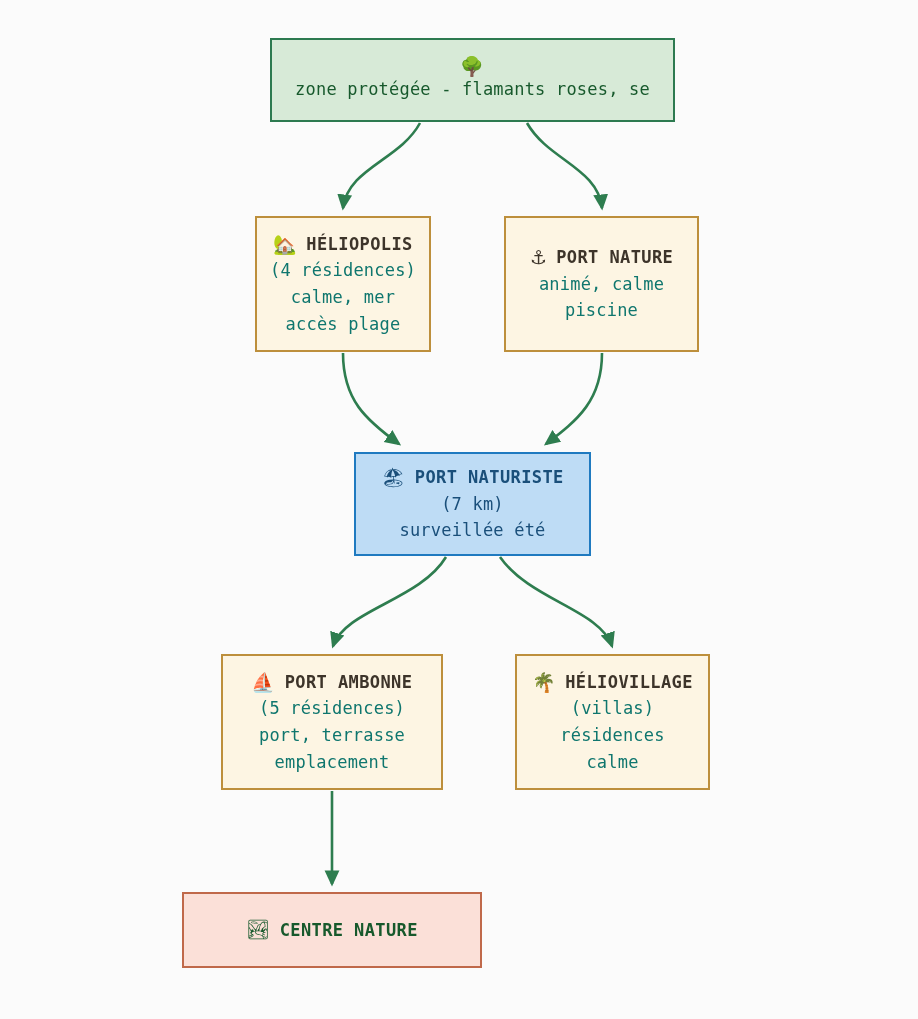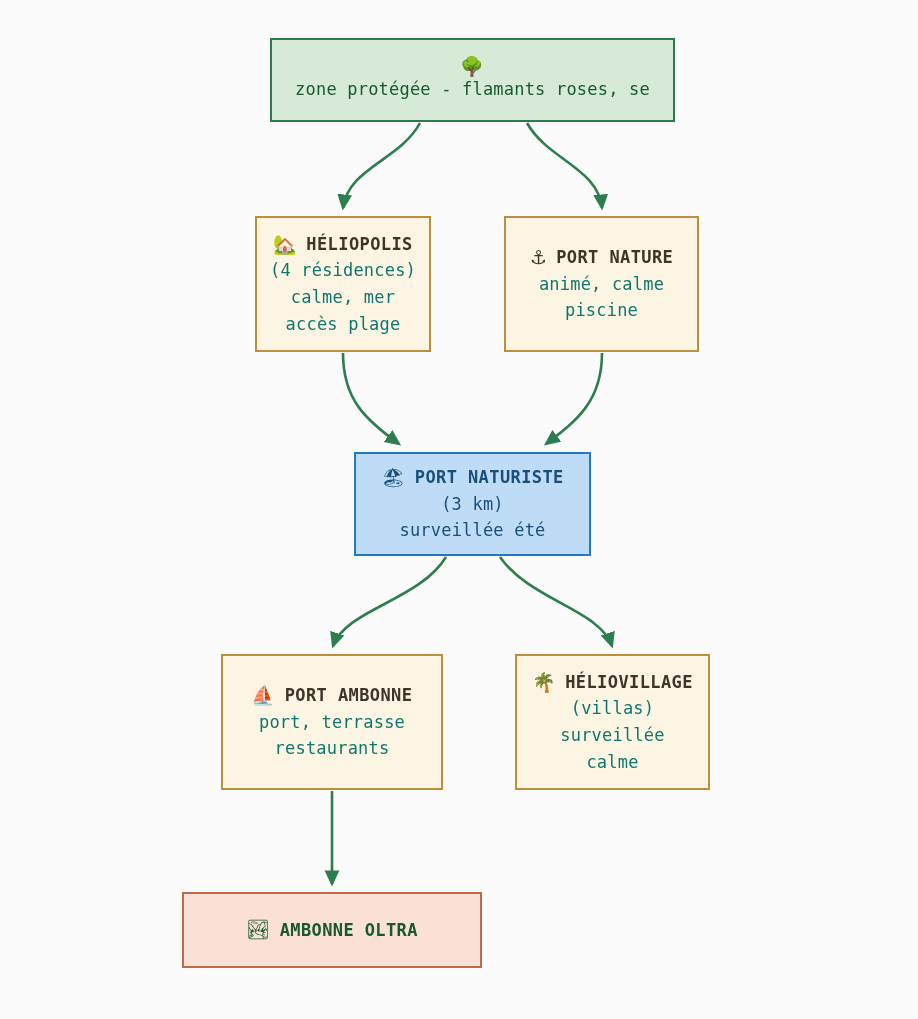--- a/index.html
+++ b/index.html
@@ -135,43 +135,44 @@
     </div>
     <div class="sub">animé, calme</div>
     <div class="sub">piscine</div>
   </div>
 
   <div class="node n-blue" id="node-plage">
     <div class="title">
       <span class="emoji">🏖</span>
       <span>PORT NATURISTE</span>
     </div>
-    <div class="sub">(3 km)</div>
+    <div class="sub">(7 km)</div>
     <div class="sub">surveillée été</div>
   </div>
 
   <div class="node n-tan" id="node-ambonne">
     <div class="title">
       <span class="emoji">⛵</span>
       <span>PORT AMBONNE</span>
     </div>
+    <div class="sub">(5 résidences)</div>
     <div class="sub">port, terrasse</div>
-    <div class="sub">restaurants</div>
+    <div class="sub">emplacement</div>
   </div>
 
   <div class="node n-tan" id="node-heliovillage">
     <div class="title">
       <span class="emoji">🌴</span>
       <span>HÉLIOVILLAGE</span>
     </div>
     <div class="sub">(villas)</div>
-    <div class="sub">surveillée</div>
+    <div class="sub">résidences</div>
     <div class="sub">calme</div>
   </div>
 
   <div class="node n-red" id="node-oltra">
     <div class="title">
       <span class="emoji">🏞</span>
-      <span>AMBONNE OLTRA</span>
+      <span>CENTRE NATURE</span>
     </div>
   </div>
 
 </div>
 
 </body></html>

